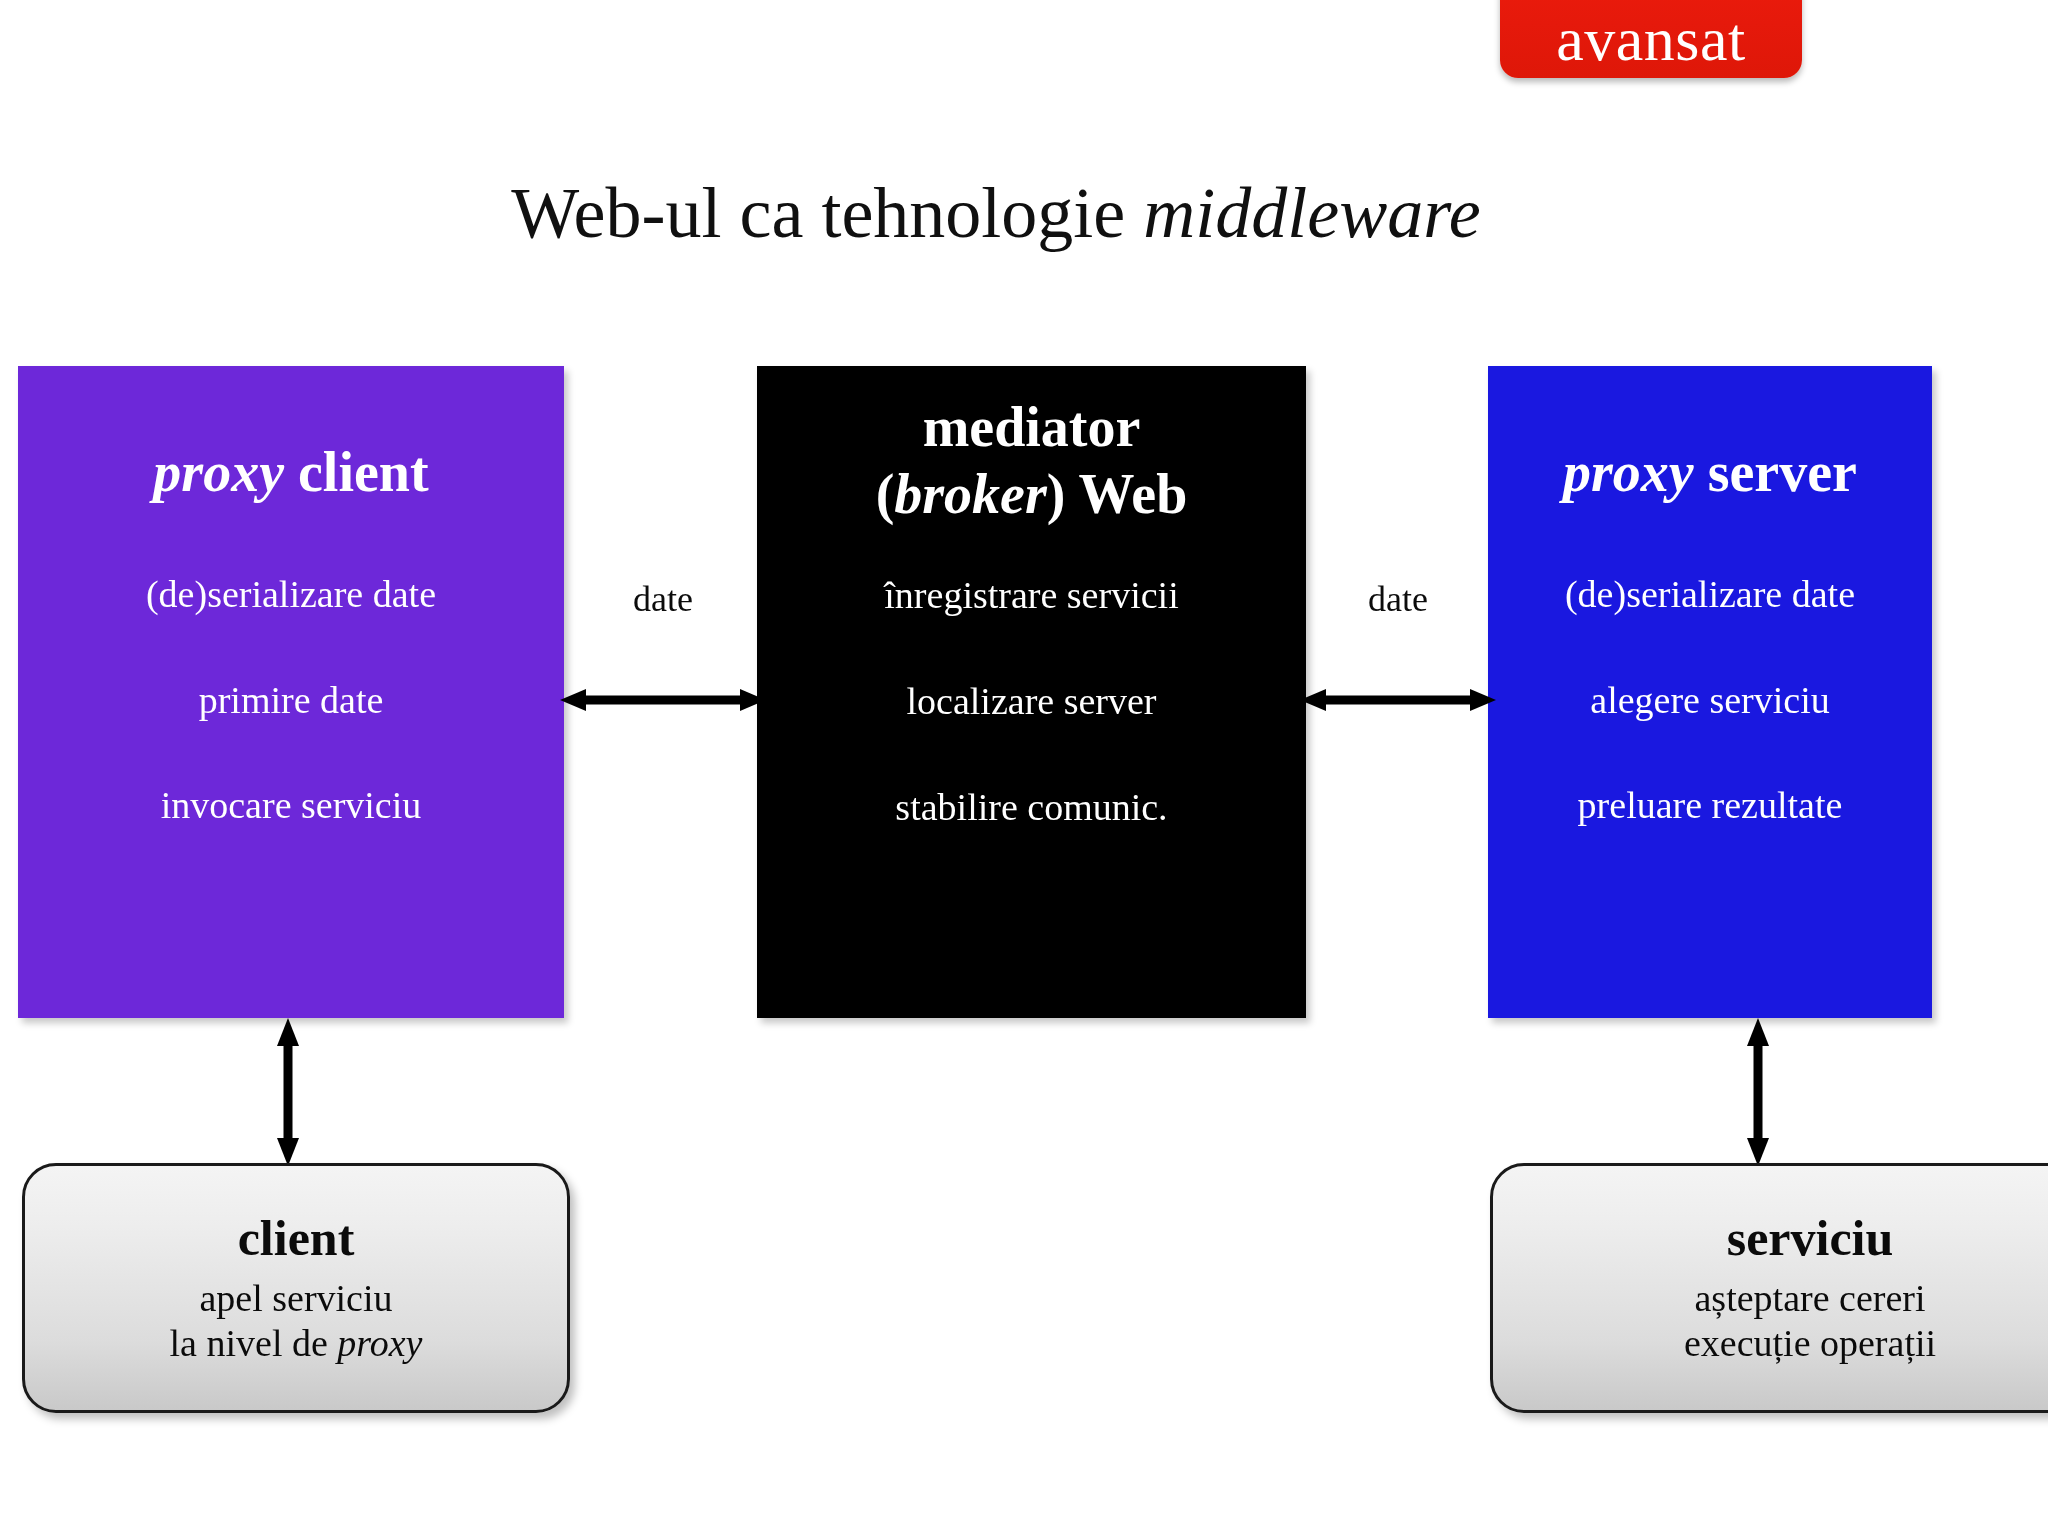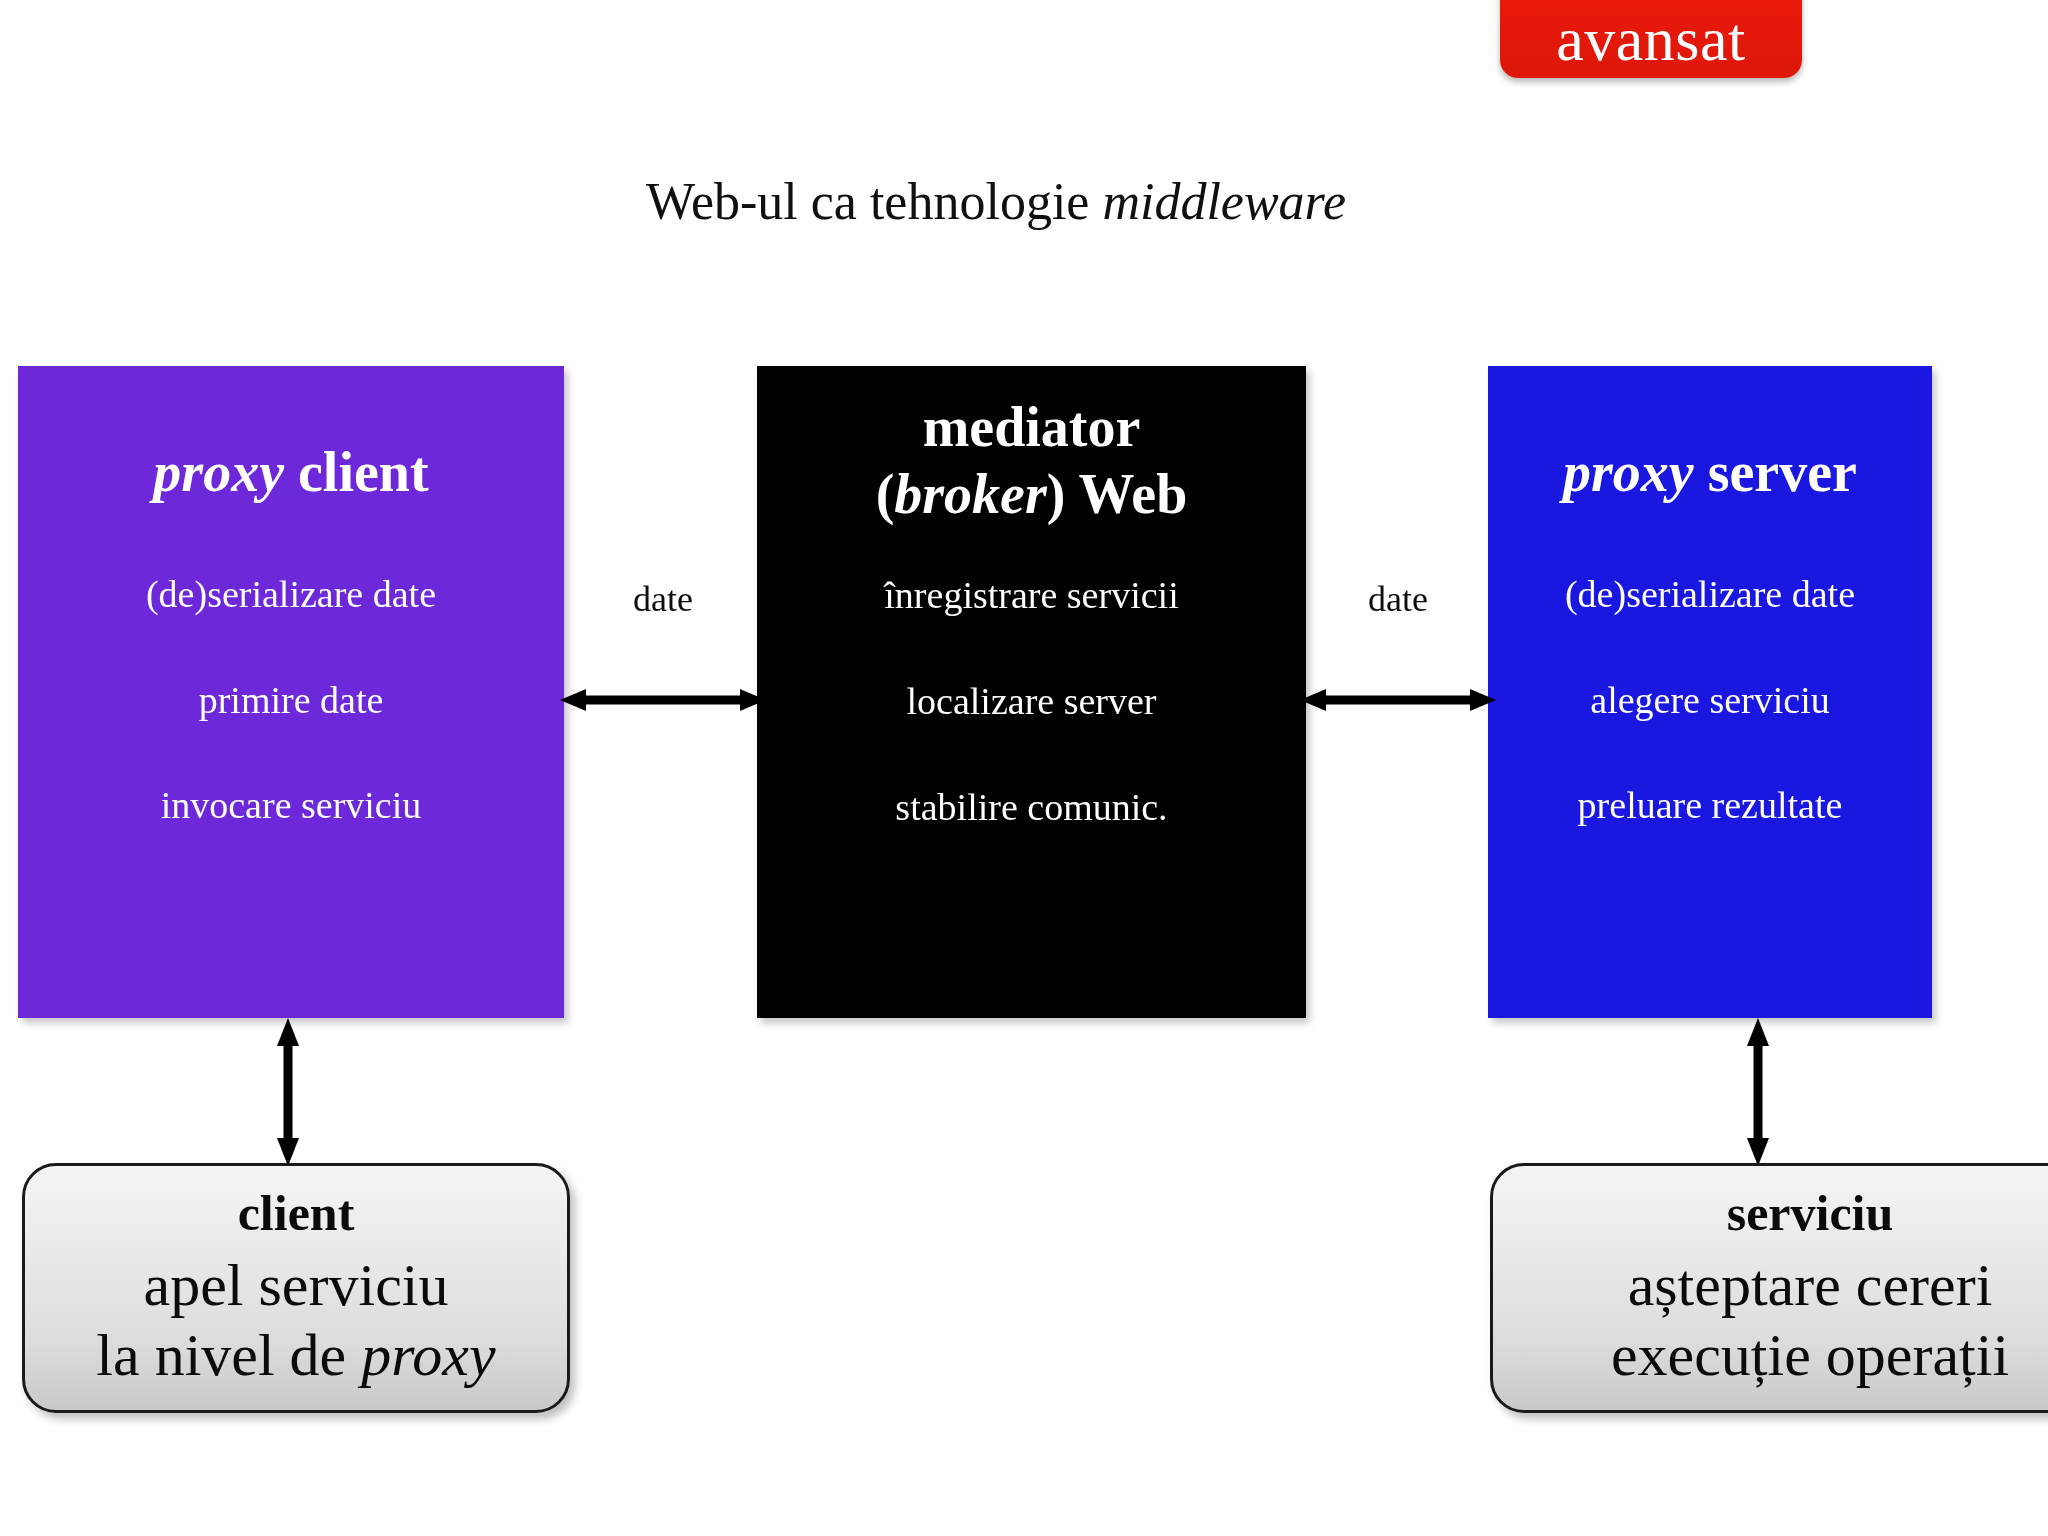--- a/index.html
+++ b/index.html
@@ -13,21 +13,21 @@
     border-radius:18px;
     box-shadow:0 4px 6px rgba(0,0,0,.28);
     display:flex; align-items:flex-end; justify-content:center;
     padding-bottom:8px;
   }
   #badge .label { color:#ffffff; font-size:62px; line-height:1; letter-spacing:.5px; }
 
   
   #title {
     position:absolute; left:0; top:172px; width:1992px; text-align:center;
-    font-size:52px; color:#101010; white-space:nowrap;
+    font-size:72px; color:#101010; white-space:nowrap;
   }
   #title .it { font-style:italic; }
 
   
   .bigbox {
     position:absolute; top:366px; height:652px;
     box-shadow:4px 5px 7px rgba(0,0,0,.22);
     color:#ffffff; text-align:center;
     display:flex; flex-direction:column; align-items:center;
   }
@@ -82,21 +82,21 @@
     position:absolute; top:1163px; height:250px; border-radius:34px;
     border:3px solid #1a1a1a;
     background:linear-gradient(180deg,#f4f4f4 0%, #ededed 25%, #dcdcdc 72%, #c9c9c9 100%);
     box-shadow:5px 6px 8px rgba(0,0,0,.25);
     color:#0b0b0b; text-align:center;
     display:flex; flex-direction:column; align-items:center; justify-content:center;
   }
   #greybox-client   { left:22px;   width:548px; }
   #greybox-serviciu { left:1490px; width:640px; }
   .greybox .head { font-size:50px; font-weight:bold; line-height:1.1; white-space:nowrap; margin-bottom:10px; }
-  .greybox .line { font-size:60px; line-height:1.16; white-space:nowrap; }
+  .greybox .line { font-size:38px; line-height:1.16; white-space:nowrap; }
   .greybox .it { font-style:italic; }
 </style>
 </head>
 <body>
 
 <div id="badge">
   <span class="label">avansat</span>
 </div>
 
 <div id="title">

